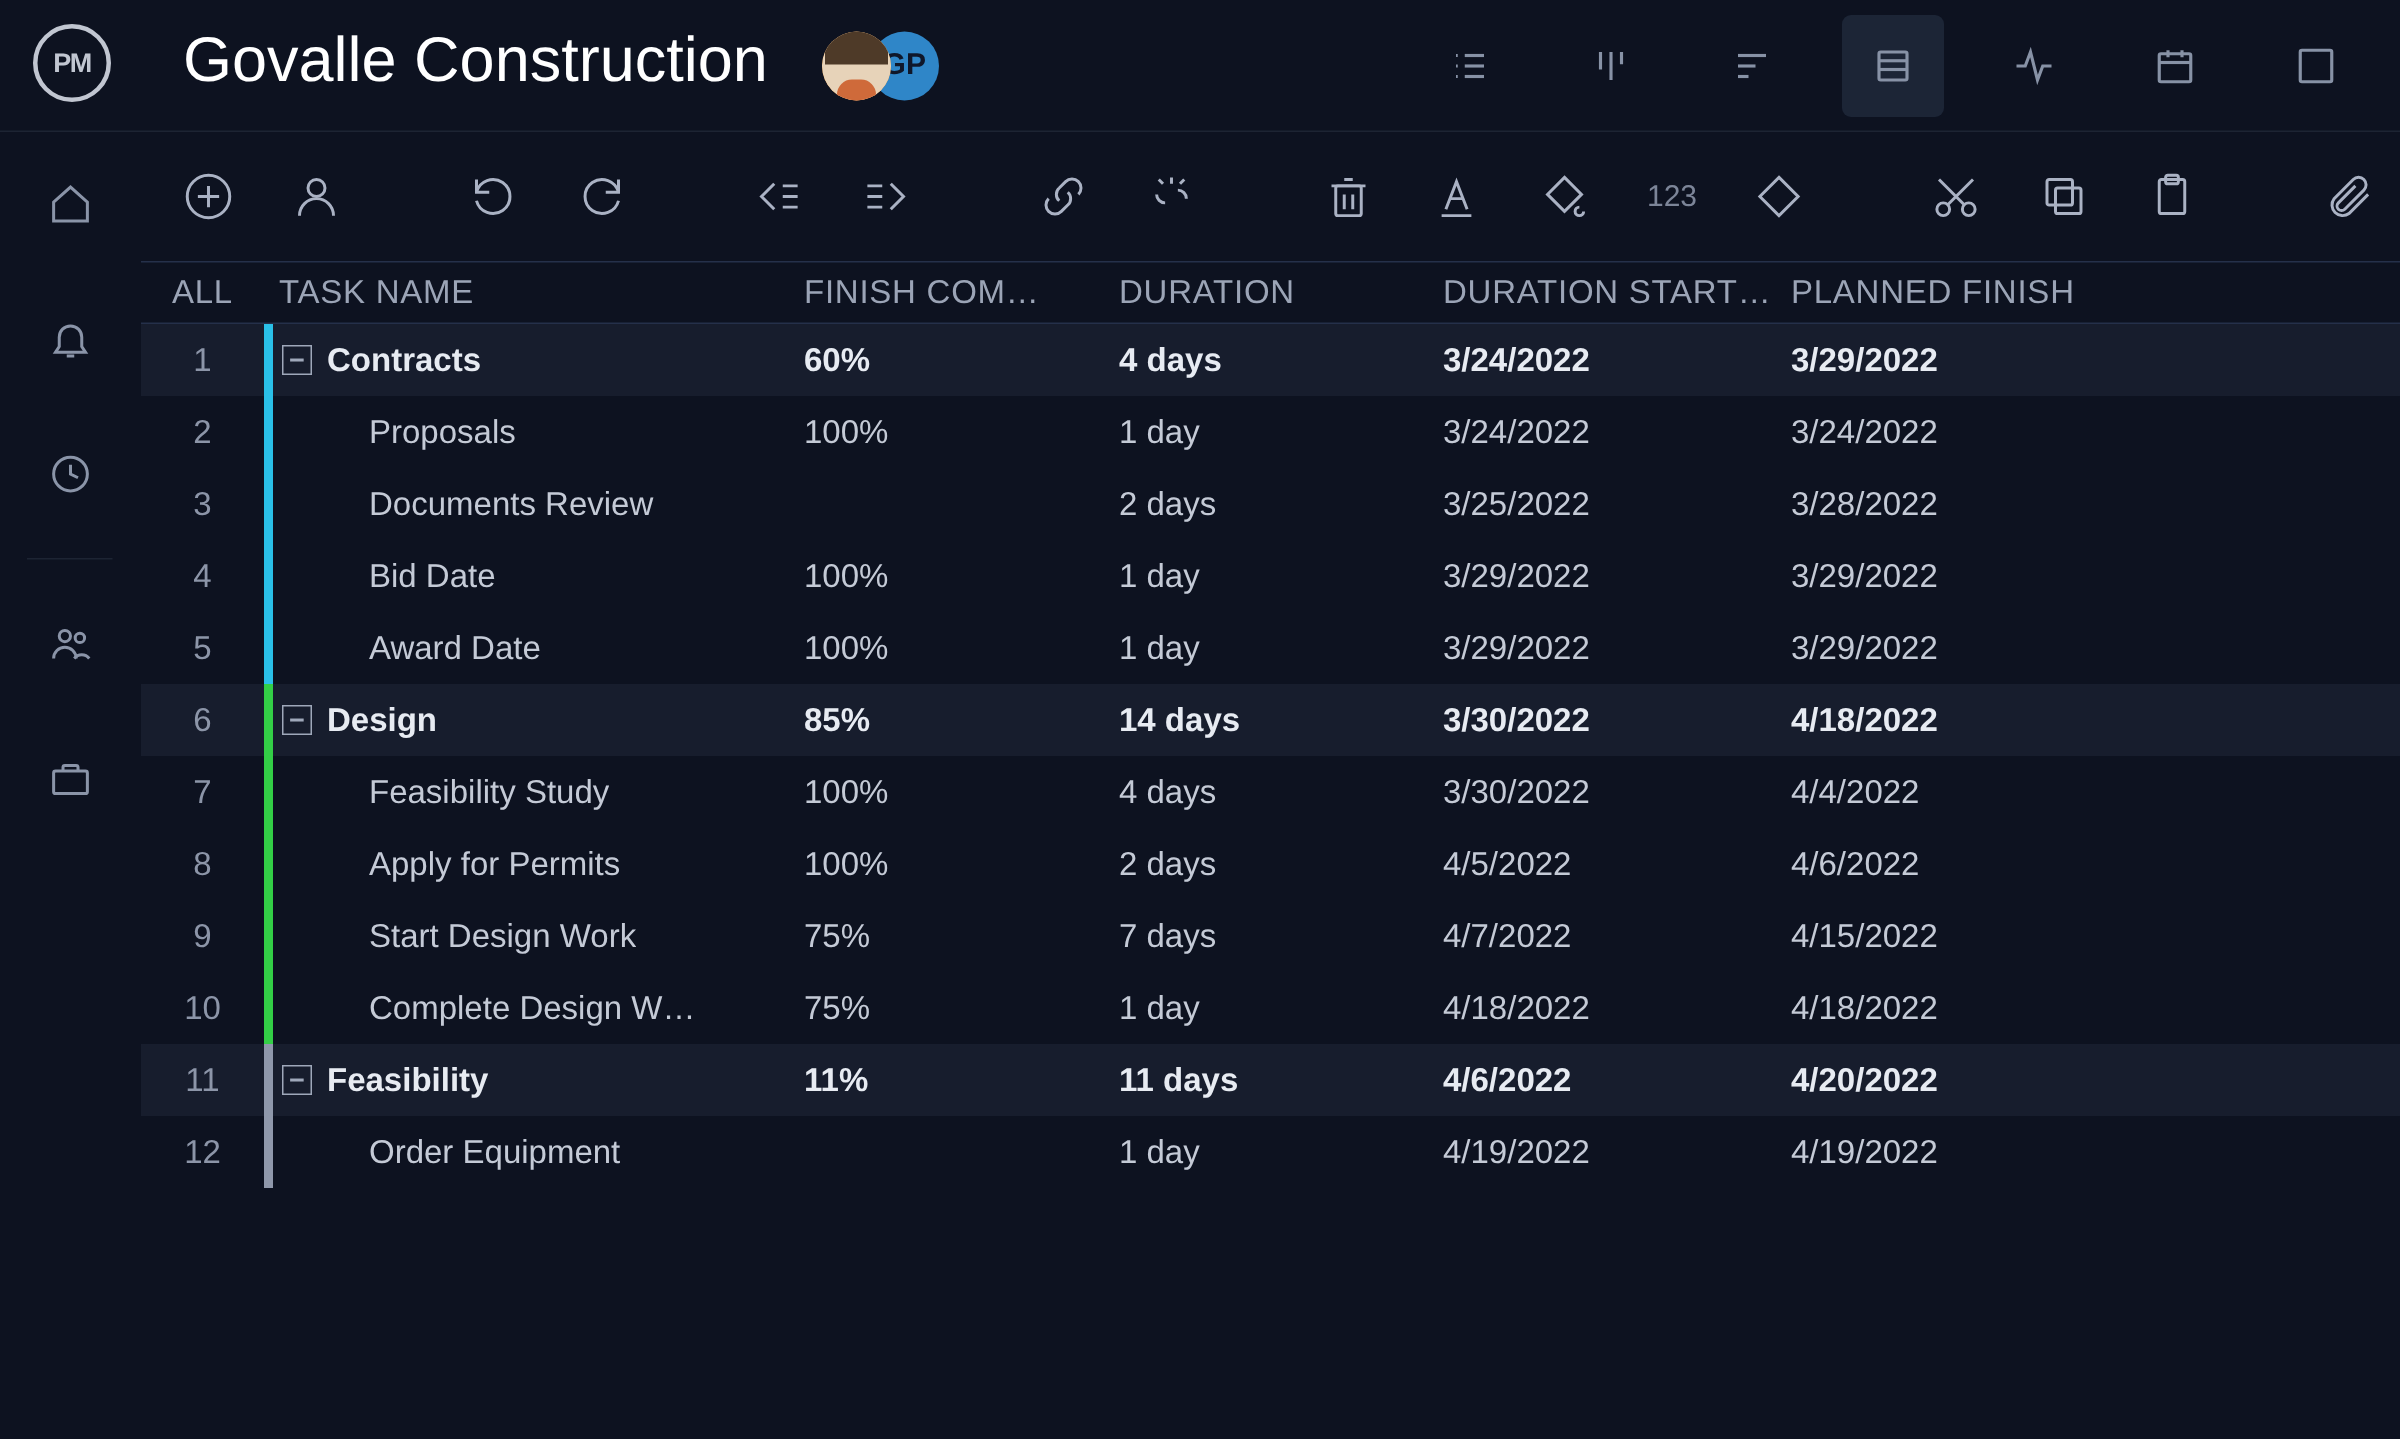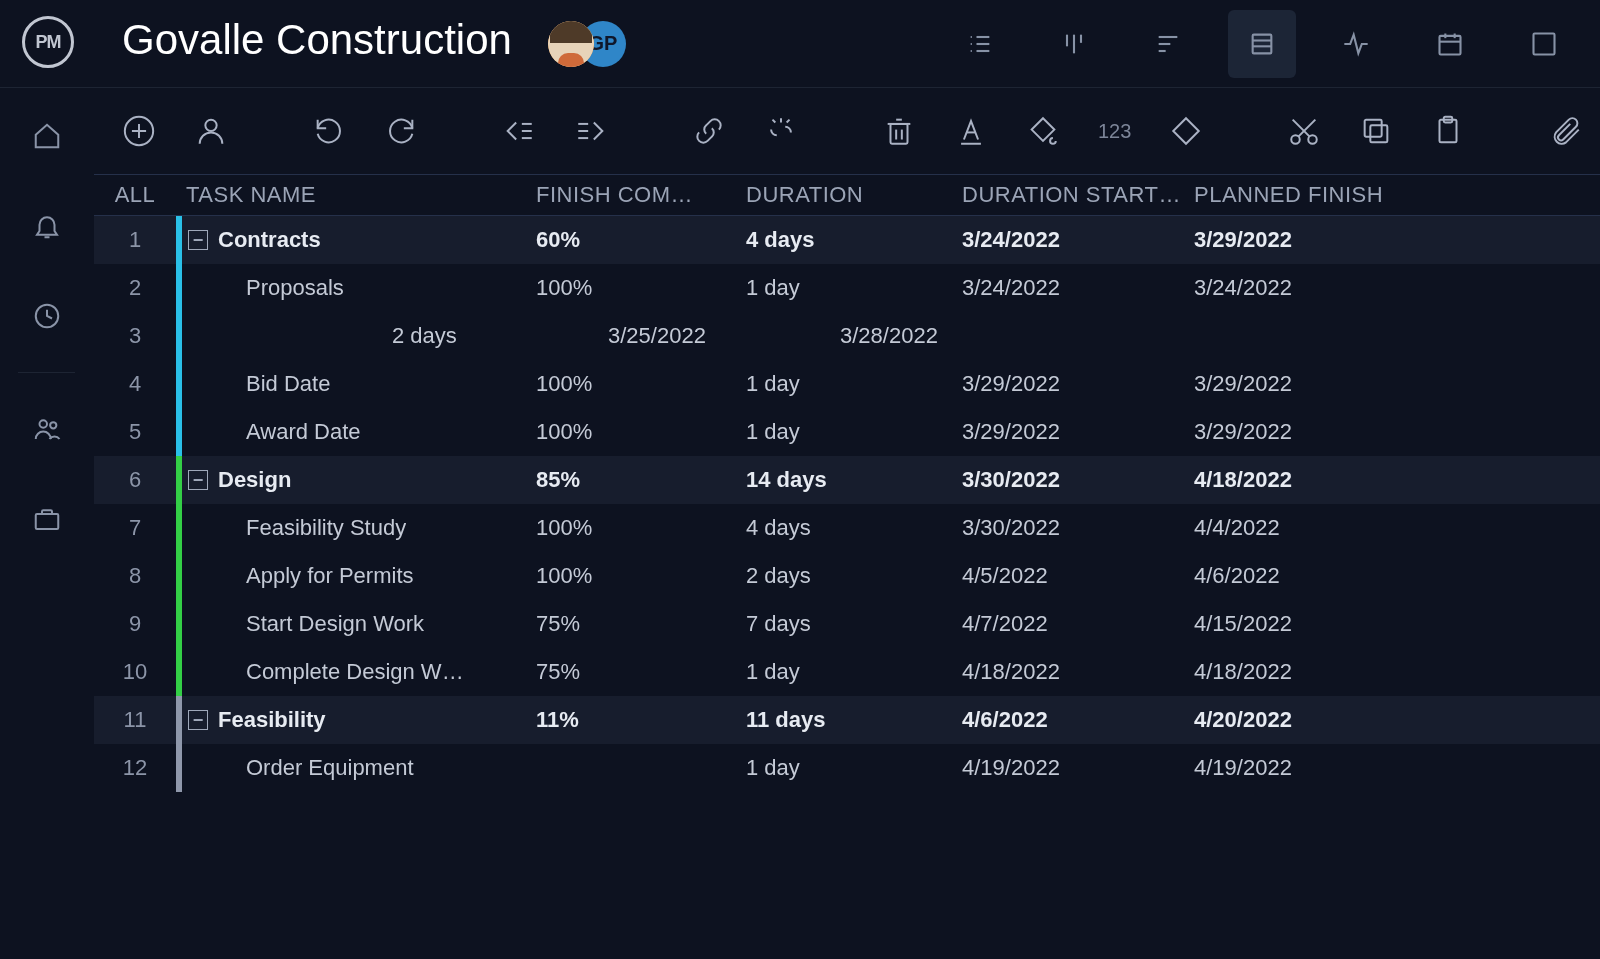--- a/index.html
+++ b/index.html
@@ -345,20 +345,23 @@
               <span class="taskname">Proposals</span>
             </div>
             <div class="pct">100%</div>
             <div class="dur">1 day</div>
             <div class="start">3/24/2022</div>
             <div class="finish">3/24/2022</div>
           </div>
           <div class="row child">
             <div class="rnum">3</div>
             <div class="colorbar c-cyan"></div>
+            <div class="taskcell">
+              <span class="taskname">Documents Review</span>
+            </div>
             <div class="pct"></div>
             <div class="dur">2 days</div>
             <div class="start">3/25/2022</div>
             <div class="finish">3/28/2022</div>
           </div>
           <div class="row child">
             <div class="rnum">4</div>
             <div class="colorbar c-cyan"></div>
             <div class="taskcell">
               <span class="taskname">Bid Date</span>

